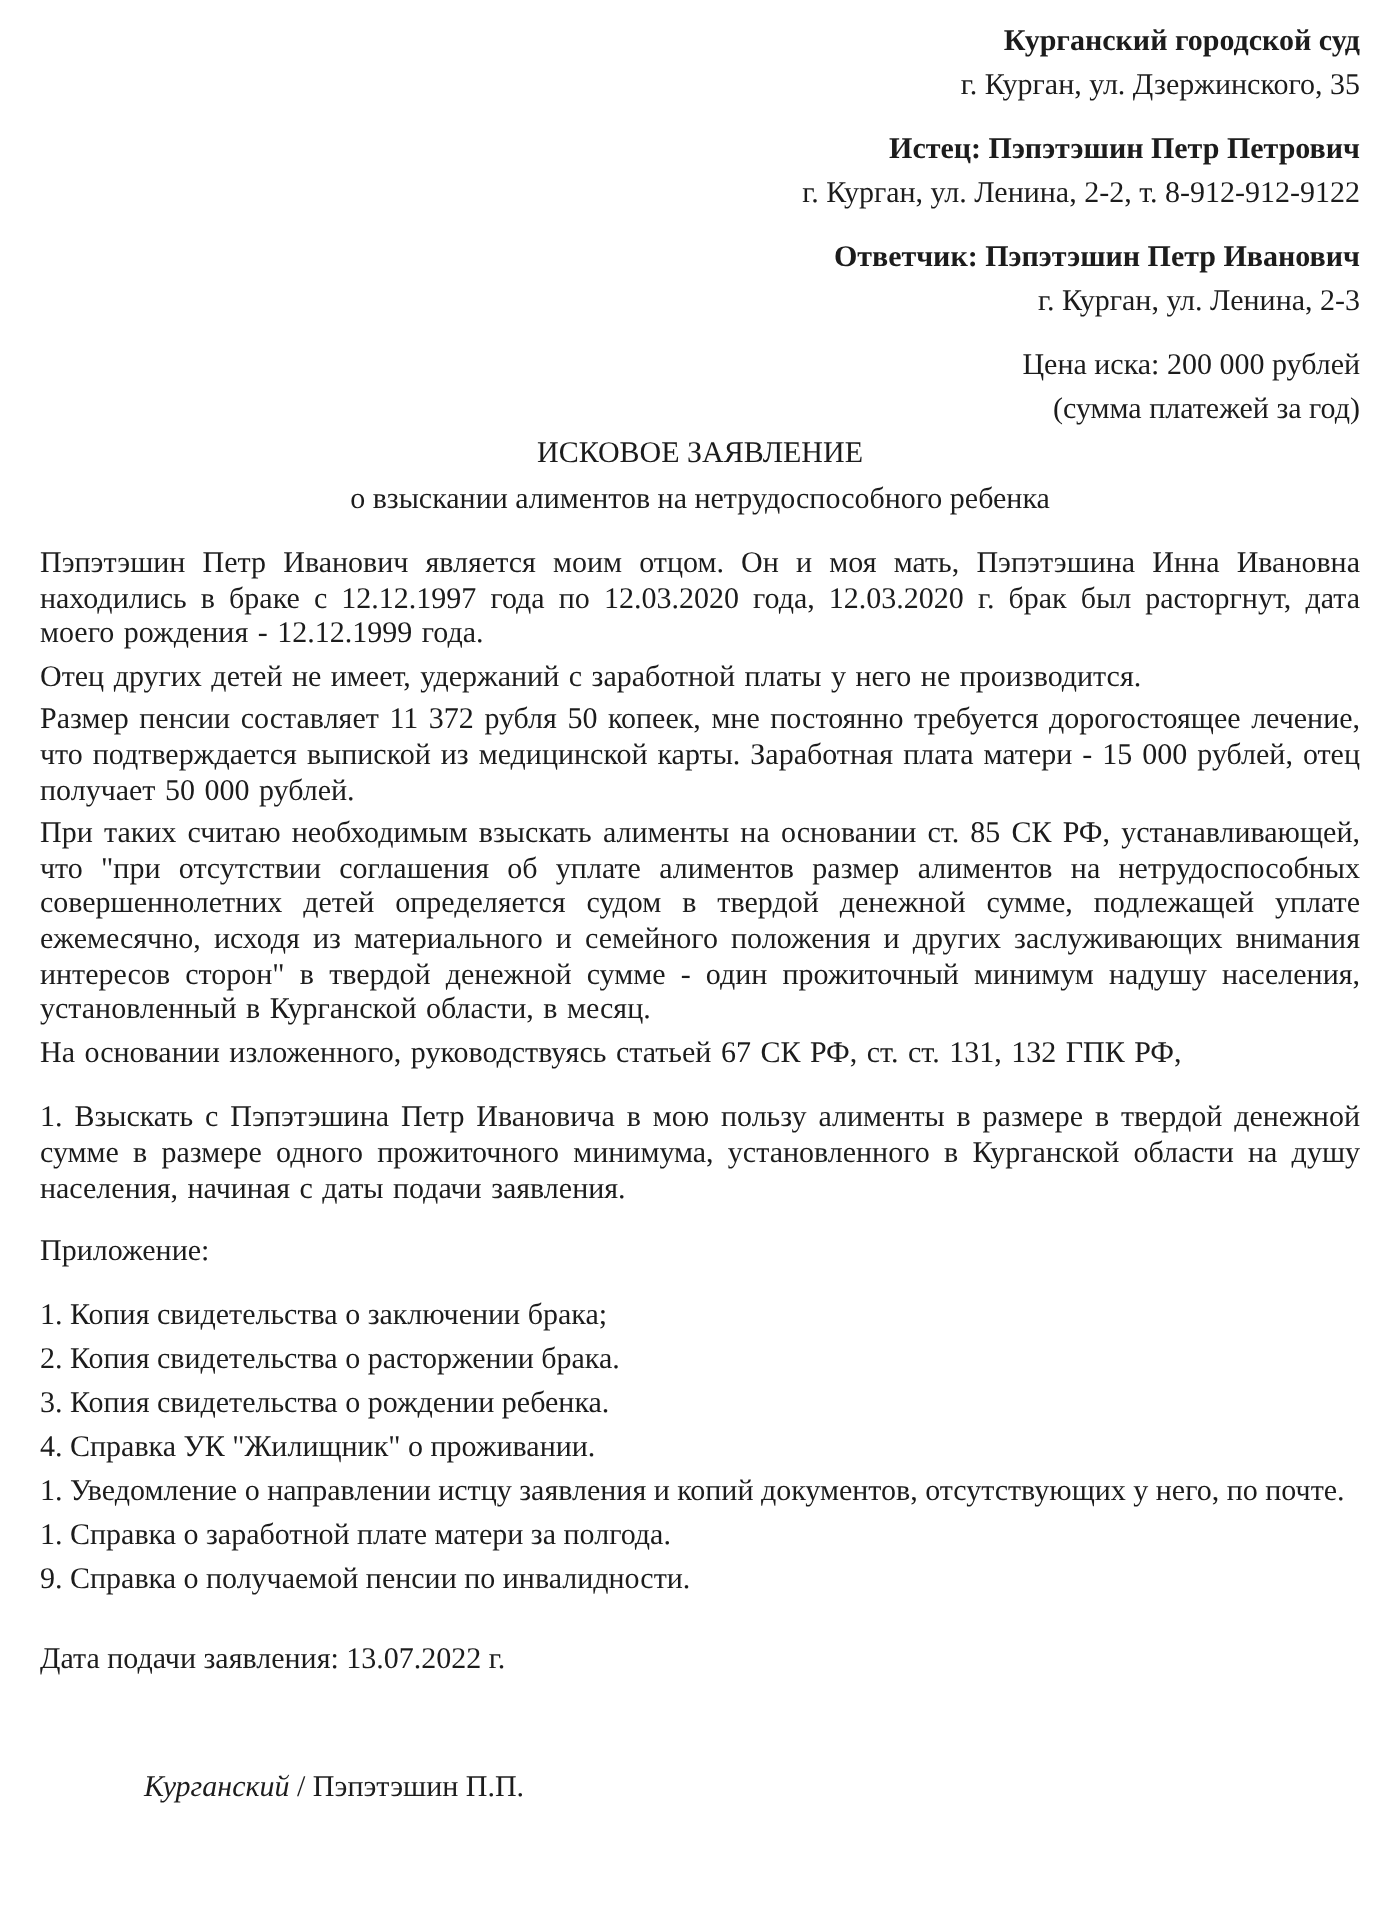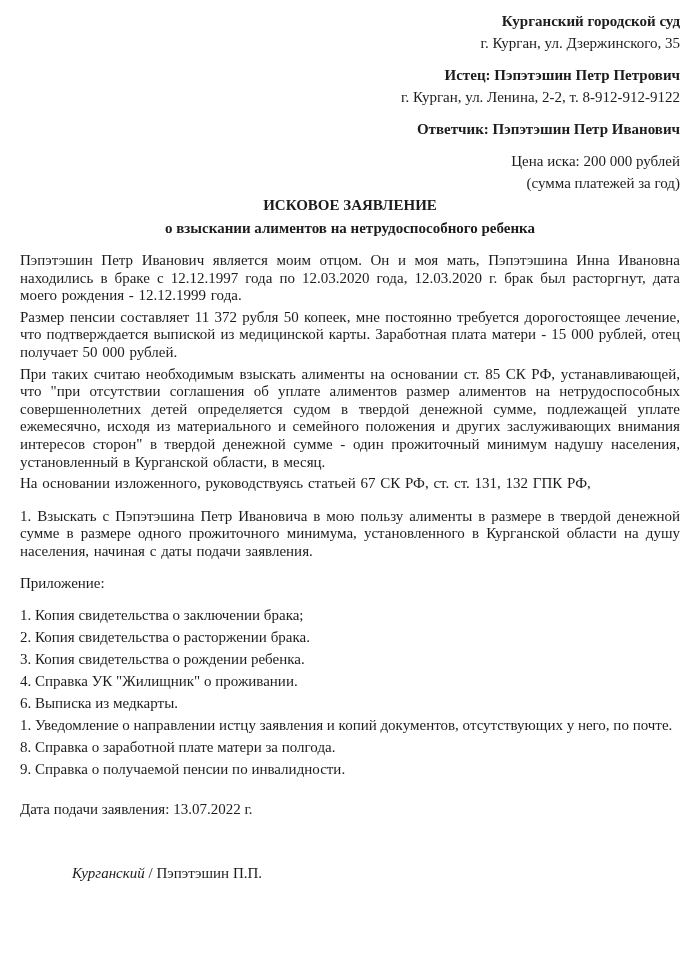--- a/index.html
+++ b/index.html
@@ -23,21 +23,21 @@
   
   .hdr { text-align: right; }
   .hdr-block { line-height: 18px; margin-bottom: 14px; }
   .hdr-block:last-child { margin-bottom: 0; }
   .bold { font-weight: 700; }
 
   
   .title-block {
     margin-top: 4px;
     text-align: center;
-    font-weight: 700;
+    font-weight: 400;
     line-height: 19px;
   }
 
   
   .body-block {
     margin-top: 14px;
     text-align: justify;
     line-height: 17.6px;
     word-spacing: 1px;
   }
@@ -80,52 +80,53 @@
     <div class="hdr-block">
       <p class="bold">Курганский городской суд</p>
       <p>г. Курган, ул. Дзержинского, 35</p>
     </div>
     <div class="hdr-block">
       <p class="bold">Истец: Пэпэтэшин Петр Петрович</p>
       <p>г. Курган, ул. Ленина, 2-2, т. 8-912-912-9122</p>
     </div>
     <div class="hdr-block">
       <p class="bold">Ответчик: Пэпэтэшин Петр Иванович</p>
+      <p>г. Курган, ул. Ленина, 2-3</p>
     </div>
     <div class="hdr-block">
       <p>Цена иска: 200 000 рублей</p>
       <p>(сумма платежей за год)</p>
     </div>
   </div>
 
   <div class="title-block">
     <p>ИСКОВОЕ ЗАЯВЛЕНИЕ</p>
     <p>о взыскании алиментов на нетрудоспособного ребенка</p>
   </div>
 
   <div class="body-block">
     <p>Пэпэтэшин Петр Иванович является моим отцом. Он и  моя мать, Пэпэтэшина Инна Ивановна находились в браке с 12.12.1997 года по 12.03.2020 года, 12.03.2020 г. брак был расторгнут, дата моего рождения - 12.12.1999 года.</p>
+    <p>Отец других детей не имеет, удержаний с заработной платы у него не производится.</p>
     <p>Размер пенсии составляет 11 372 рубля 50 копеек, мне постоянно требуется дорогостоящее лечение, что подтверждается  выпиской из медицинской карты. Заработная плата матери - 15 000 рублей, отец получает 50 000 рублей.</p>
     <p>При таких считаю необходимым взыскать алименты на основании ст. 85 СК РФ, устанавливающей, что "при отсутствии соглашения об уплате алиментов размер алиментов на нетрудоспособных совершеннолетних детей определяется судом в твердой денежной сумме, подлежащей уплате ежемесячно, исходя из материального и семейного положения и других заслуживающих внимания интересов сторон" в твердой денежной сумме - один прожиточный минимум надушу населения, установленный в Курганской области, в месяц.</p>
     <p>На основании изложенного, руководствуясь статьей 67 СК РФ, ст. ст. 131, 132 ГПК РФ,</p>
   </div>
 
 
   <p class="request-par">1. Взыскать с Пэпэтэшина Петр Ивановича в мою пользу алименты в размере в твердой денежной сумме в размере одного прожиточного минимума, установленного в Курганской области на душу населения, начиная с даты подачи заявления.</p>
 
   <p class="attachments-heading">Приложение:</p>
 
   <div class="attachments-list">
     <p>1. Копия свидетельства о заключении брака;</p>
     <p>2. Копия свидетельства о расторжении брака.</p>
     <p>3. Копия свидетельства о рождении ребенка.</p>
     <p>4. Справка УК "Жилищник" о проживании.</p>
-    <p>6. Выписка из медкарты.</p>
     <p>1. Уведомление о направлении истцу заявления и копий документов, отсутствующих у него, по почте.</p>
-    <p>8. Справка о заработной плате матери за полгода.</p>
+    <p>1. Справка о заработной плате матери за полгода.</p>
     <p>9. Справка о получаемой пенсии по инвалидности.</p>
   </div>
 
   <p class="filing-date">Дата подачи заявления: 13.07.2022 г.</p>
 
   <p class="signature"><span class="handwritten">Курганский</span><span> / </span><span>Пэпэтэшин П.П.</span></p>
 
 </div>
 
 </body></html>

